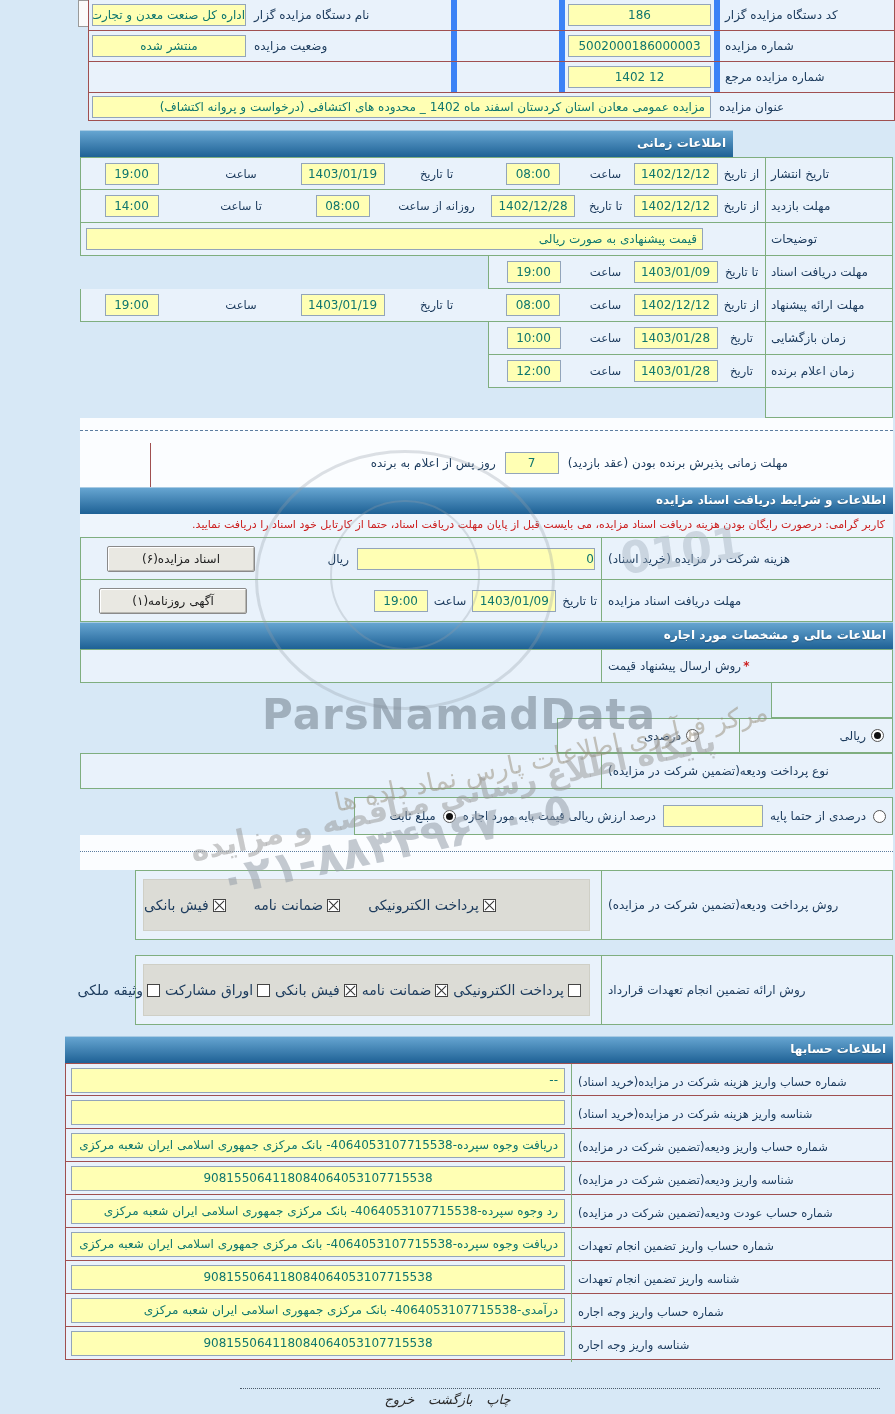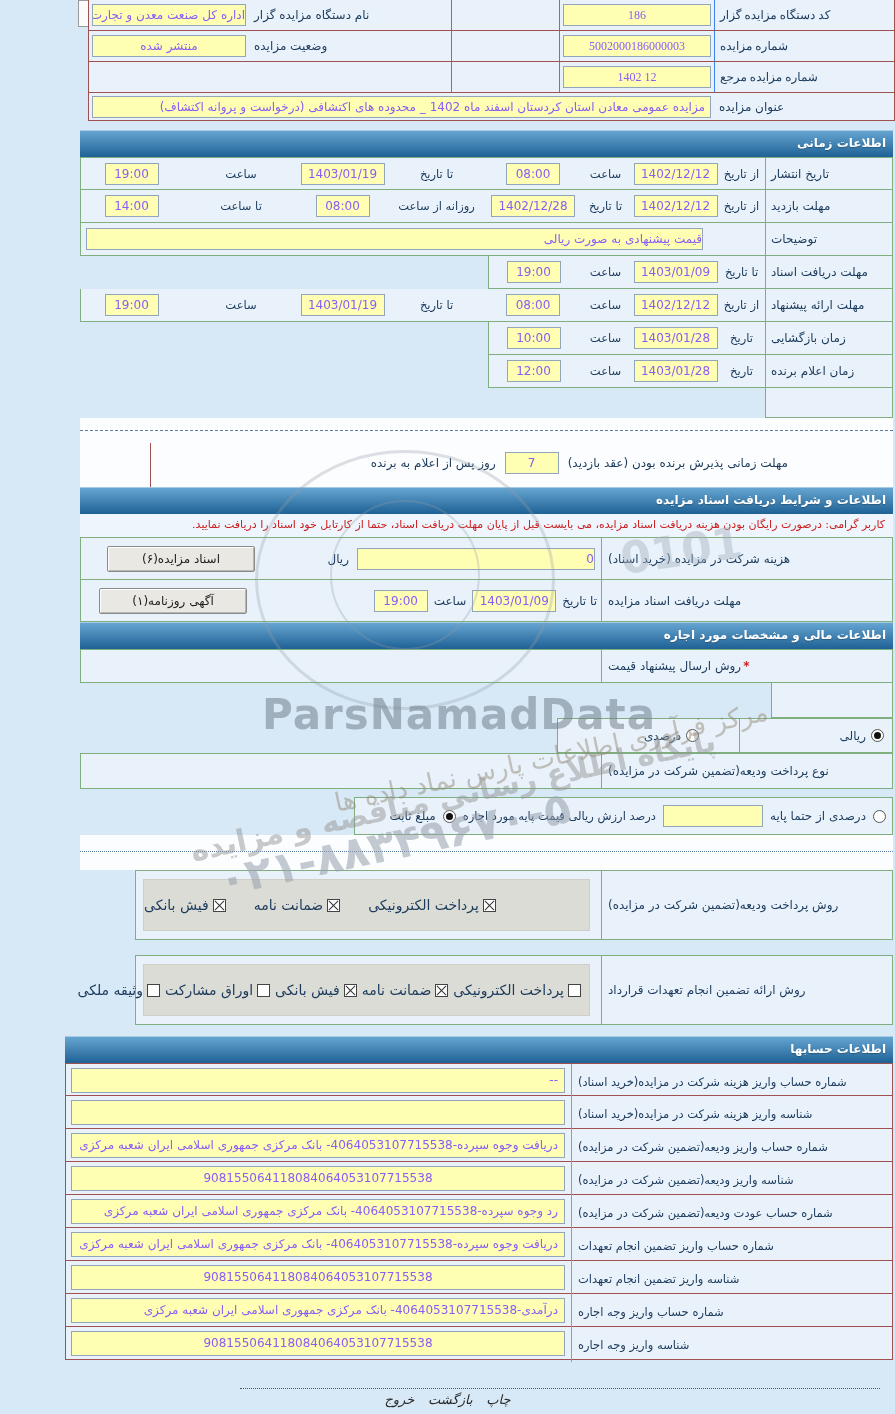--- a/index.html
+++ b/index.html
@@ -23,21 +23,21 @@
     background:linear-gradient(#66a5d1,#1e6195);
     border-top:1px solid #a8cbe4;
     text-shadow:0 1px 1px rgba(0,0,0,.25);
   }
   .tin {
     background:#ffffb4;
     border:1px solid #93a5ba;
     height:22px; line-height:20px;
     display:inline-block;
     text-align:center;
-    color:#8b5cf6;
+    color:#0f766e;
     overflow:hidden;
     white-space:nowrap;
   }
   .btn {
     display:inline-block;
     min-width:148px; height:26px; line-height:24px;
     text-align:center;
     background:#e9e8e2;
     border:1px solid #8a8a8a;
     border-radius:2px;
@@ -60,40 +60,40 @@
     content:""; position:absolute; left:-1px; right:-1px; top:50%; height:1px; background:#333;
   }
   .cb.checked::before { transform:rotate(45deg); }
   .cb.checked::after  { transform:rotate(-45deg); }
 
   
   .top-table { left:88px; top:0; width:807px; border:1px solid #a05050; border-top:none; background:#e9f2fb; }
   .ttrow { display:grid; grid-template-columns:160px 202px 108px 155px 182px; direction:ltr; border-bottom:1px solid #a05050; }
   .ttrow:last-child { border-bottom:none; }
   .ttrow > div { height:30px; display:flex; align-items:center; }
-  .ttrow .vline { border-left:1px solid #3b82f6;font-family:Liberation Serif, serif; }
+  .ttrow .vline { border-left:6px solid #3b82f6; }
   .tt-label { direction:rtl; text-align:left; justify-content:flex-end; padding:0 5px; }
   .tt-val { padding:2px 3px; }
   .tt-val .tin { width:100%; direction:rtl; }
   .tt-title-row { display:grid; grid-template-columns:625px 182px; direction:ltr; }
   .tt-title-row > div { height:27px; display:flex; align-items:center; }
 
   
   .trow { display:grid; grid-template-columns:102px 118px 85px 103px 90px 55px 85px 47px 128px; direction:ltr; width:813px; }
   .trow .c { height:33px; display:flex; align-items:center; justify-content:center;
              background:#e9f2fb; border-bottom:1px solid #7fae7f; }
   .trow .c.k { font-size:11.5px; color:#1b3a5c; direction:rtl; }
   .trow .c.lab { direction:rtl; text-align:left; justify-content:flex-end; padding:0 5px;
                  border-left:1px solid #7fae7f; border-right:1px solid #7fae7f; }
   .trow .c.oleft { border-left:1px solid #7fae7f; }
   .trow .c.void { background:transparent; border:none; }
   .t-top .c { border-top:1px solid #7fae7f; }
   .tin.d { width:84px; }
   .tin.t { width:54px; }
-  .note-in { width:617px; direction:rtl; text-align:right; }
+  .note-in { width:617px; direction:rtl; text-align:right; padding-right:5px; }
 
   
   .accept-box { left:80px; top:418px; width:813px; height:69px; background:#fbfdff; }
   .dash { border-top:1px dashed #5c7da0; margin-top:12px; }
   .accept-row { margin-top:14px; height:36px; display:flex; align-items:center; gap:9px; padding-right:105px; }
   .accept-in { width:54px; }
   .redline { position:absolute; left:70px; top:25px; height:44px; border-left:1px solid #a05050; }
 
   
   .notice { left:80px; top:514px; width:813px; height:23px; line-height:22px;
@@ -179,21 +179,21 @@
     <div class="tt-label vline">شماره مزایده مرجع</div>
   </div>
   <div class="tt-title-row">
     <div class="tt-val" style="width:625px;">
       <span class="tin" style="width:100%;direction:rtl;text-align:right;padding-right:5px;">مزایده عمومی معادن استان کردستان اسفند ماه 1402 _ محدوده های اکتشافی (درخواست و پروانه اکتشاف)</span>
     </div>
     <div class="tt-label vline">عنوان مزایده</div>
   </div>
 </div>
 
-<div class="abs sec-header" style="left:80px;top:130px;width:813px;">اطلاعات زمانی</div>
+<div class="abs sec-header" style="left:80px;top:130px;width:653px;">اطلاعات زمانی</div>
 
 <div class="abs" style="left:80px;top:157px;">
 
   <div class="trow t-top">
     <div class="c oleft">
         <span class="tin t">19:00</span>
       </div>
     <div class="c k">ساعت</div>
     <div class="c">
         <span class="tin d">1403/01/19</span>

